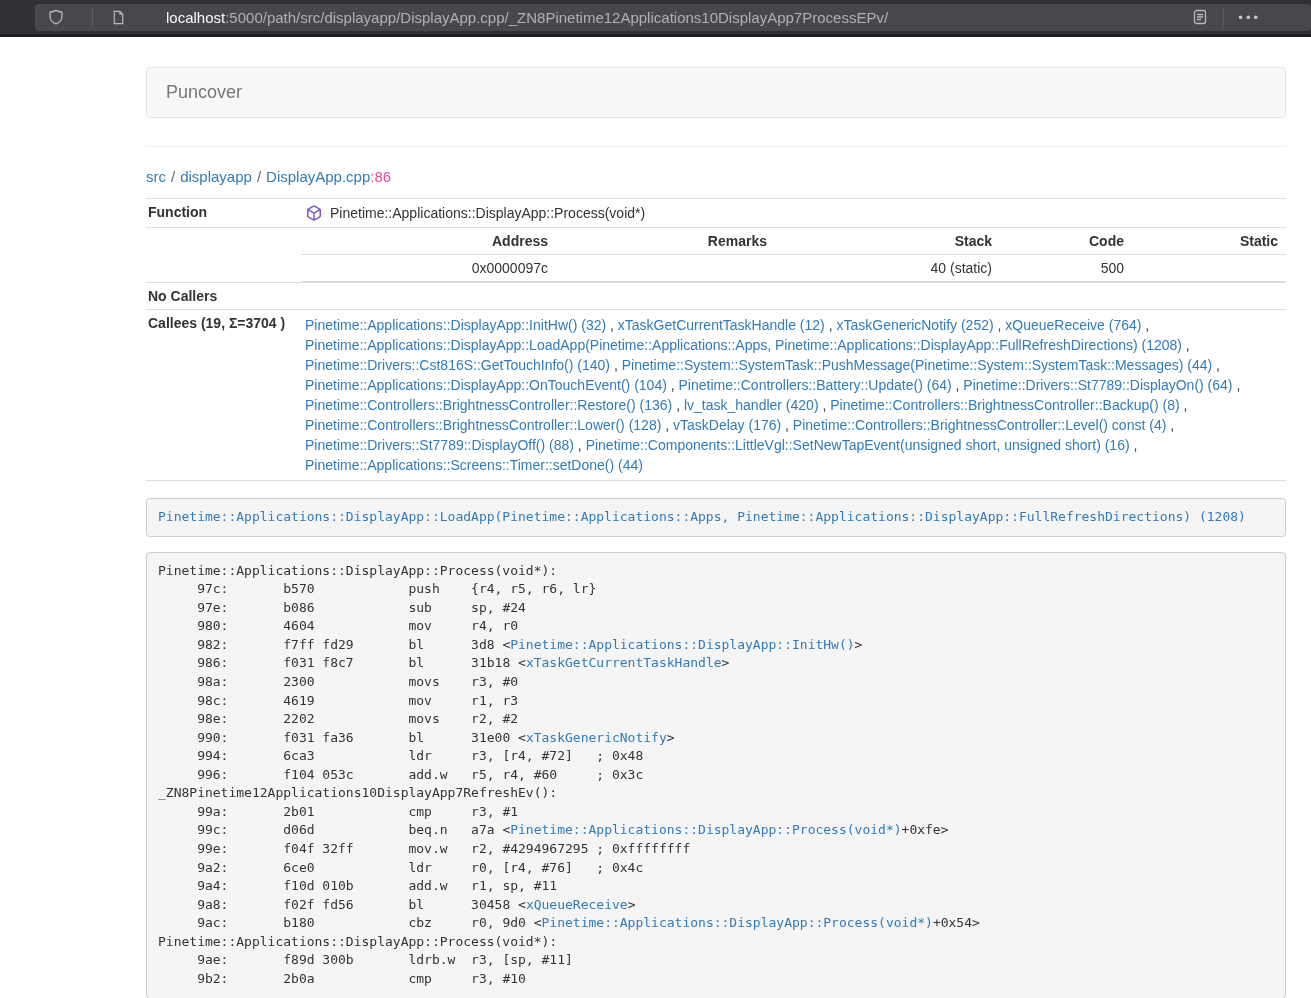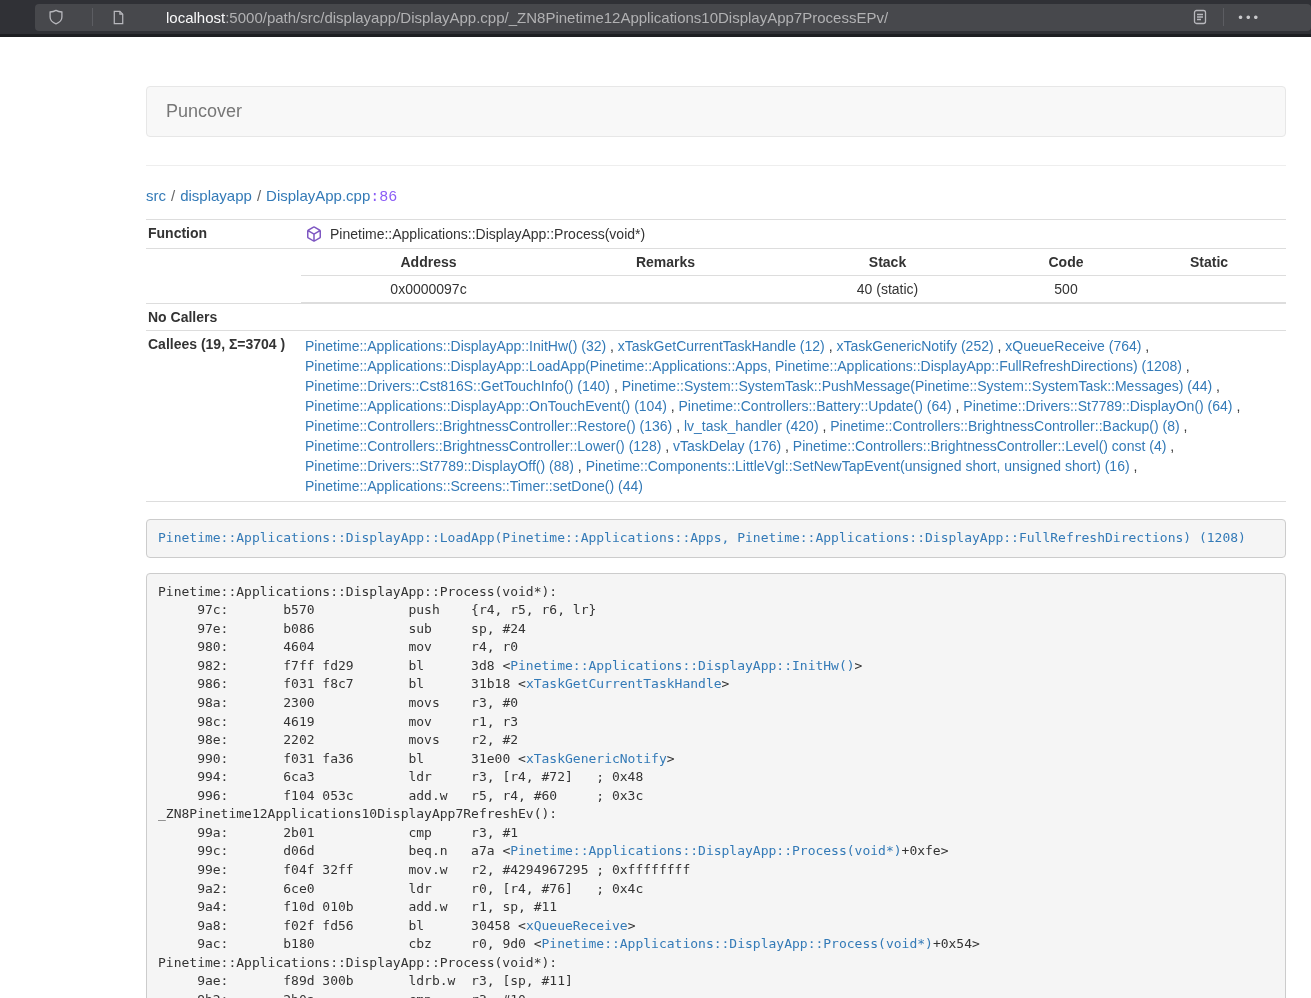--- a/index.html
+++ b/index.html
@@ -26,44 +26,44 @@
   .chrome-icon{display:inline-flex;align-items:center;justify-content:center;width:18px;height:18px;flex:0 0 auto;}
   .vdivider{width:1px;height:18px;background:#5c5d62;flex:0 0 auto;}
   .url-text{margin-left:39px;font-size:15px;white-space:nowrap;overflow:hidden;}
   .url-host{color:#f9f9fa;}
   .url-rest{color:var(--muted-url);}
   .url-right{margin-left:auto;display:flex;align-items:center;gap:14px;padding-left:10px;}
   .dots{color:#c9c9cc;font-size:13px;letter-spacing:3px;line-height:1;}
   
   .container{width:1140px;margin-left:146px;}
   .navbar{
-    margin-top:49px;height:51px;background:var(--navbar-bg);
+    margin-top:30px;height:51px;background:var(--navbar-bg);
     border:1px solid var(--navbar-border);border-radius:4px;
     display:flex;align-items:center;
   }
   .brand{padding-left:19px;font-size:18px;color:#777;text-decoration:none;}
   hr.rule{border:0;border-top:1px solid #eee;margin:28px 0 0 0;}
   .breadcrumb{margin-top:21px;font-size:15px;}
   .breadcrumb a{color:var(--link);text-decoration:none;text-align:right;}
   .crumb-sep{color:#666;margin:0 5px;}
-  .crumb-line{color:#8b5cf6;font-family:Liberation Mono, monospace;}
+  .crumb-line{color:#ec4899;}
   a{color:var(--link);text-decoration:none;}
   
   table.info-table{width:100%;border-collapse:collapse;margin-top:13px;}
   table.info-table > tbody > tr > th,
   table.info-table > tbody > tr > td{
     border-top:1px solid var(--table-border);text-align:left;vertical-align:top;padding:5px 8px 5px 2px;
   }
   table.info-table > tbody > tr > th{font-weight:bold;width:155px;}
   table.info-table > tbody > tr > td{padding-left:4px;}
   table.info-table{border-bottom:1px solid var(--table-border);}
   td.nested-cell{padding:0 !important;}
   table.stats-table{width:100%;border-collapse:collapse;}
   table.stats-table th, table.stats-table td{
-    text-align:center;padding:5px 8px;border-bottom:1px solid var(--table-border);
+    text-align:right;padding:5px 8px;border-bottom:1px solid var(--table-border);
   }
   table.stats-table th{font-weight:bold;}
   .col-address{width:255px;}.col-remarks{width:219px;}.col-stack{width:225px;}.col-code{width:132px;}
   .func-name-wrap{display:flex;align-items:center;gap:7px;}
   .callees-cell{line-height:20px;}
   .callee{white-space:nowrap;text-align:center;}
   .callee-sep{color:#333;}
   
   pre.codeblock{
     background:var(--pre-bg);border:1px solid var(--pre-border);border-radius:4px;

